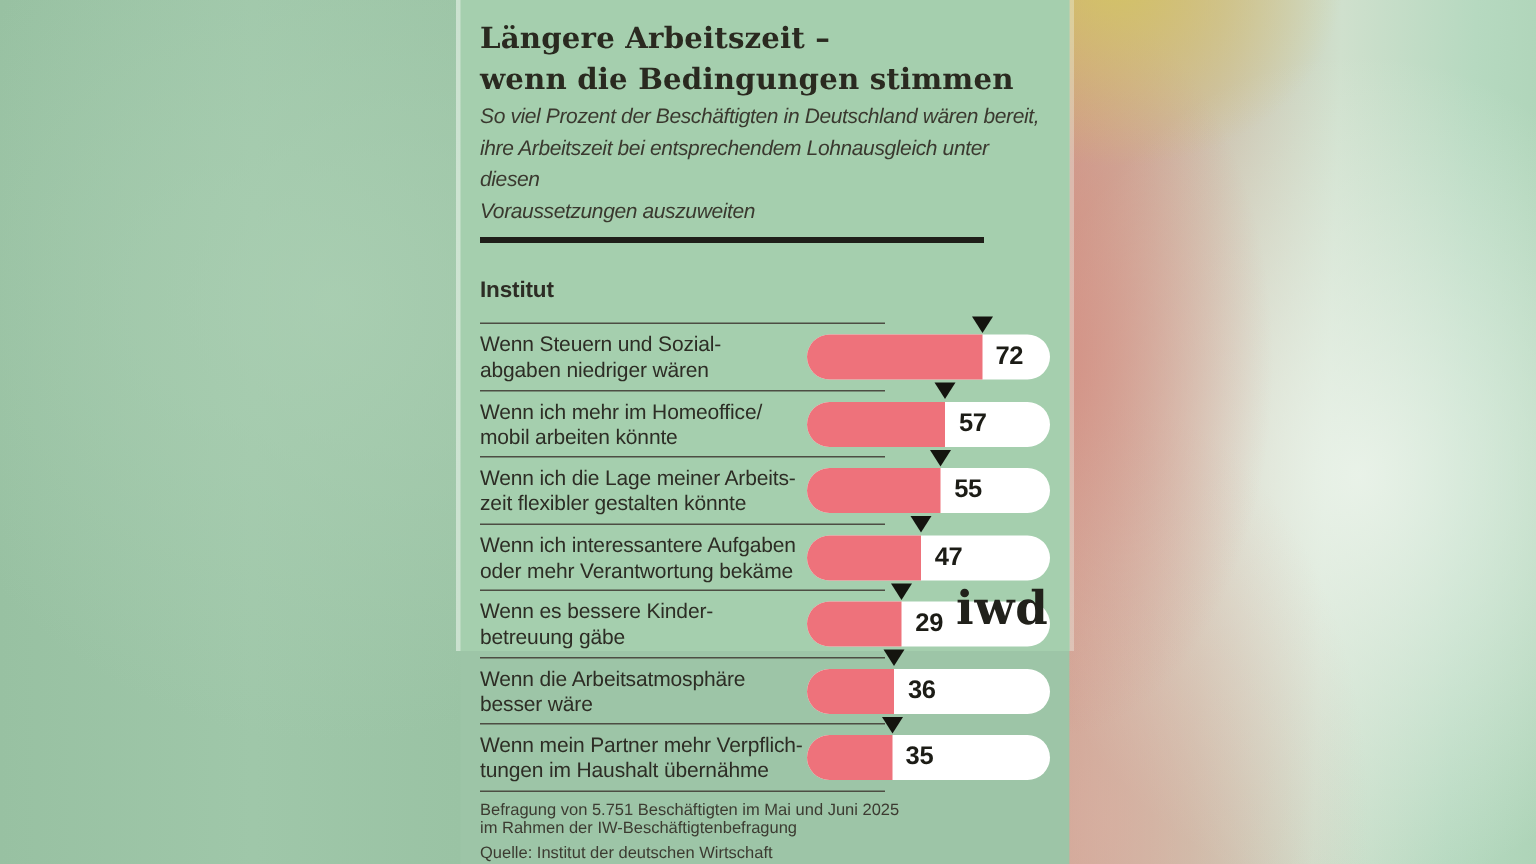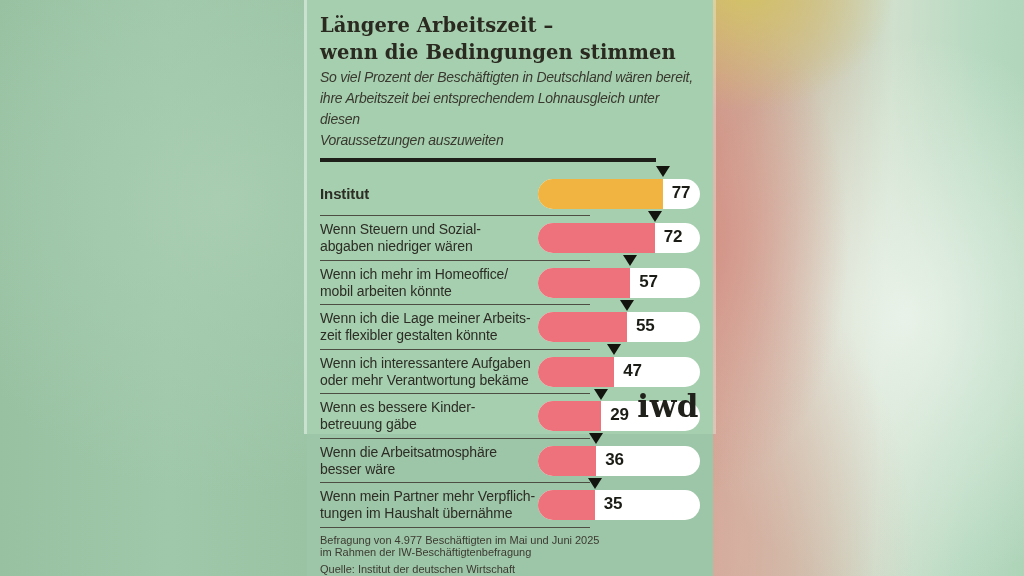--- a/index.html
+++ b/index.html
@@ -62,25 +62,20 @@
     <div class="title">Längere Arbeitszeit –
 wenn die Bedingungen stimmen</div>
     <div class="subtitle">So viel Prozent der Beschäftigten in Deutschland wären bereit,
 ihre Arbeitszeit bei entsprechendem Lohnausgleich unter diesen
 Voraussetzungen auszuweiten</div>
     <div class="rule"></div>
 
     <div class="rows">
       <div class="row total">
         <div class="row-label">Institut</div>
-        <div class="bar-track">
-          <div class="bar-fill" style="width: 77%; background: rgb(242, 180, 64);"></div>
-          <div class="marker" style="left: 77%;"></div>
-          <div class="bar-value" style="left: calc(77% + 9px);">77</div>
-        </div>
       </div>
       <div class="row">
         <div class="row-label">Wenn Steuern und Sozial-
 abgaben niedriger wären</div>
         <div class="bar-track">
           <div class="bar-fill" style="width: 72%; background: rgb(238, 114, 123);"></div>
           <div class="marker" style="left: 72%;"></div>
           <div class="bar-value" style="left: calc(72% + 9px);">72</div>
         </div>
       </div>
@@ -134,21 +129,21 @@
 tungen im Haushalt übernähme</div>
         <div class="bar-track">
           <div class="bar-fill" style="width: 35%; background: rgb(238, 114, 123);"></div>
           <div class="marker" style="left: 35%;"></div>
           <div class="bar-value" style="left: calc(35% + 9px);">35</div>
         </div>
       </div>
     </div>
 
     <div class="footer">
-      <div class="note">Befragung von 4.977 Beschäftigten im Mai und Juni 2025
+      <div class="note">Befragung von 5.751 Beschäftigten im Mai und Juni 2025
 im Rahmen der IW-Beschäftigtenbefragung</div>
       <div class="source">Quelle: Institut der deutschen Wirtschaft
 © 2025 IW Medien / iwd</div>
     </div>
 
     <div class="logo">iwd</div>
   </div>
 </div>
 
 </body></html>

